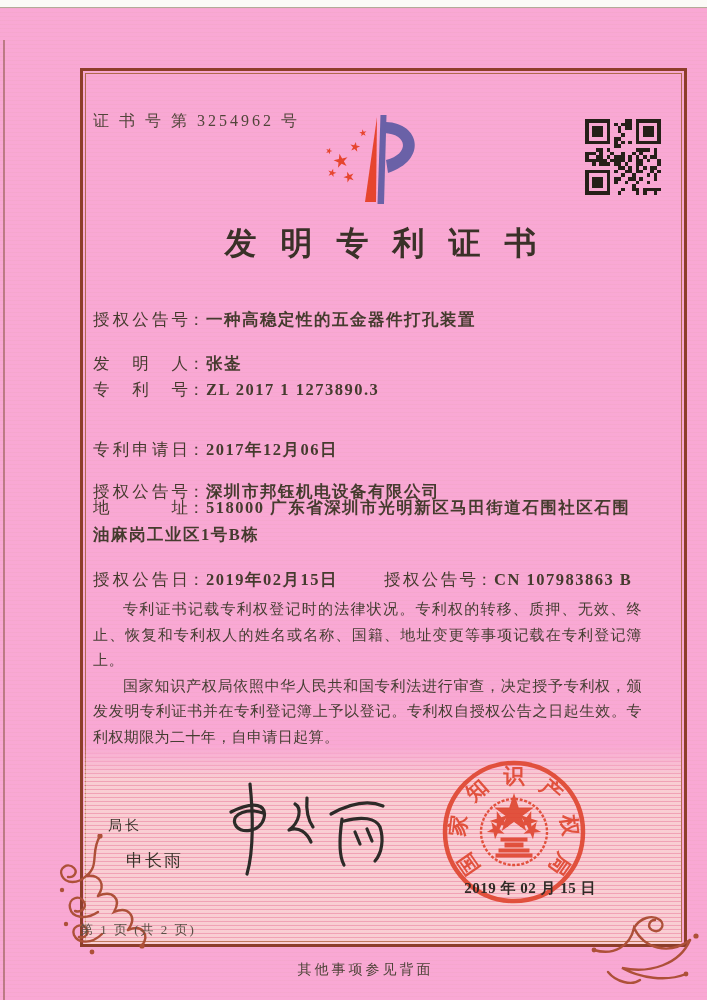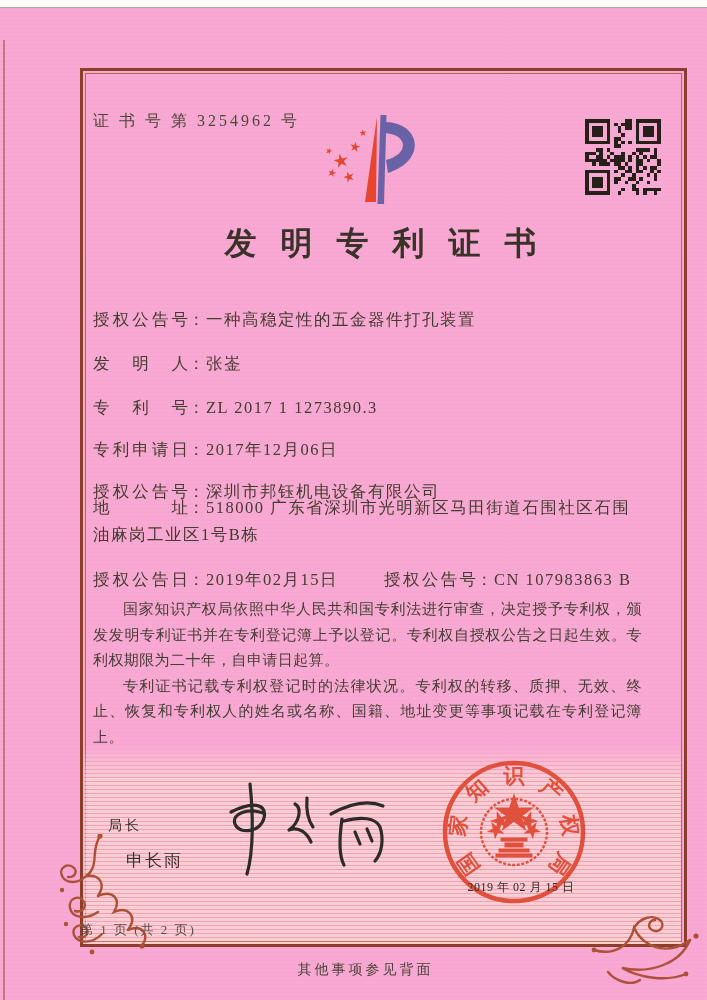--- a/index.html
+++ b/index.html
@@ -19,35 +19,35 @@
         mask-image:linear-gradient(180deg,transparent 0,#000 34px);}
 
   .cert-no{position:absolute;left:93px;top:111px;font-size:16px;letter-spacing:3px;color:#51453a;}
   .title{position:absolute;left:80px;top:222px;width:601px;text-align:center;font-size:32px;font-weight:bold;
          letter-spacing:24px;text-indent:24px;color:#3a3128;}
 
   .fields{position:absolute;left:93px;top:0;width:552px;font-size:16.5px;color:#453b2e;}
   .field-row{position:absolute;left:0;width:552px;line-height:27px;}
   .flabel{display:inline-block;width:95px;text-align:justify;text-align-last:justify;vertical-align:top;}
   .fcolon{display:inline-block;width:18px;vertical-align:top;}
-  .fvalue{letter-spacing:1.5px;}
+  .fvalue{letter-spacing:1.5px;font-weight:bold;}
   .fgroup2{margin-left:46px;}
   .fgroup2 .flabel{width:92px;}
 
   .body-text{position:absolute;left:93px;top:597px;width:549px;font-size:15px;line-height:25.5px;
          color:#463e33;text-align:justify;letter-spacing:.4px;}
   .body-text p{margin:0;text-indent:2em;}
 
   .sig-title{position:absolute;left:108px;top:817px;font-size:14px;letter-spacing:3px;color:#3a332b;}
   .sig-name{position:absolute;left:126px;top:849px;font-size:17px;letter-spacing:2px;color:#3a332b;}
   .sig-script{position:absolute;left:203px;top:772px;}
 
   .seal{position:absolute;left:440px;top:758px;opacity:.9;}
-  .seal-date{position:absolute;left:446px;top:879px;width:150px;text-align:center;font-size:12px;
-         color:#2f2b26;letter-spacing:.5px;z-index:5;}
+  .seal-date{position:absolute;left:446px;top:879px;width:150px;text-align:right;font-size:15px;
+         color:#2f2b26;letter-spacing:.5px;z-index:5;font-weight:bold;}
 
   .footer-page{position:absolute;left:80px;top:921px;width:601px;font-size:13px;
          letter-spacing:2px;color:#5a5046;}
   .back-note{position:absolute;left:12px;top:961px;width:707px;text-align:center;font-size:14px;
          letter-spacing:3px;color:#4c4237;}
 
   .logo{position:absolute;left:320px;top:110px;}
   .qr{position:absolute;left:585px;top:119px;}
   .flourish{position:absolute;pointer-events:none;}
   .fl-left{left:42px;top:834px;}
@@ -298,30 +298,30 @@
       <rect x="14" y="20" width="1" height="1" fill="#262019"></rect>
       <rect x="16" y="20" width="1" height="1" fill="#262019"></rect>
       <rect x="19" y="20" width="1" height="1" fill="#262019"></rect>
     </svg>
 
   <div class="title">发明专利证书</div>
 
   <div class="fields" id="fields">
       <div class="field-row" style="top: 306px;"><span><span class="flabel">授权公告号</span><span class="fcolon">：</span><span class="fvalue">一种高稳定性的五金器件打孔装置</span></span></div>
       <div class="field-row" style="top: 350px;"><span><span class="flabel">发明人</span><span class="fcolon">：</span><span class="fvalue">张崟</span></span></div>
-      <div class="field-row" style="top: 394px;"><span><span class="flabel">专利号</span><span class="fcolon">：</span><span class="fvalue">ZL 2017 1 1273890.3</span></span></div>
+      <div class="field-row" style="top: 376px;"><span><span class="flabel">专利号</span><span class="fcolon">：</span><span class="fvalue">ZL 2017 1 1273890.3</span></span></div>
       <div class="field-row" style="top: 436px;"><span><span class="flabel">专利申请日</span><span class="fcolon">：</span><span class="fvalue">2017年12月06日</span></span></div>
       <div class="field-row" style="top: 478px;"><span><span class="flabel">授权公告号</span><span class="fcolon">：</span><span class="fvalue">深圳市邦钰机电设备有限公司</span></span></div>
       <div class="field-row" style="top: 494px;"><span><span class="flabel">地址</span><span class="fcolon">：</span><span class="fvalue">518000 广东省深圳市光明新区马田街道石围社区石围油麻岗工业区1号B栋</span></span></div>
       <div class="field-row" style="top: 566px;"><span><span class="flabel">授权公告日</span><span class="fcolon">：</span><span class="fvalue">2019年02月15日</span></span><span class="fgroup2"><span class="flabel">授权公告号</span><span class="fcolon">：</span><span class="fvalue">CN 107983863 B</span></span></div>
     </div>
 
   <div class="body-text" id="body-text">
+      <p>专利证书记载专利权登记时的法律状况。专利权的转移、质押、无效、终止、恢复和专利权人的姓名或名称、国籍、地址变更等事项记载在专利登记簿上。</p>
       <p>国家知识产权局依照中华人民共和国专利法进行审查，决定授予专利权，颁发发明专利证书并在专利登记簿上予以登记。专利权自授权公告之日起生效。专利权期限为二十年，自申请日起算。</p>
-      <p>专利证书记载专利权登记时的法律状况。专利权的转移、质押、无效、终止、恢复和专利权人的姓名或名称、国籍、地址变更等事项记载在专利登记簿上。</p>
     </div>
 
   <div class="sig-title">局长</div>
   <div class="sig-name">申长雨</div>
 
   <svg class="sig-script" width="200" height="118" viewBox="0 0 200 118">
     <g fill="none" stroke="#2d2b28" stroke-width="3.2" stroke-linecap="round" stroke-linejoin="round">
       <path d="M28,40 C52,28 64,33 61,46 C58,60 36,63 32,52 C28,41 46,36 60,41"></path>
       <path d="M47,12 C50,40 51,78 44,102"></path>
       <path d="M92,32 C99,36 97,50 86,58 C96,54 104,61 108,70 M104,26 C103,38 105,48 110,55"></path>

